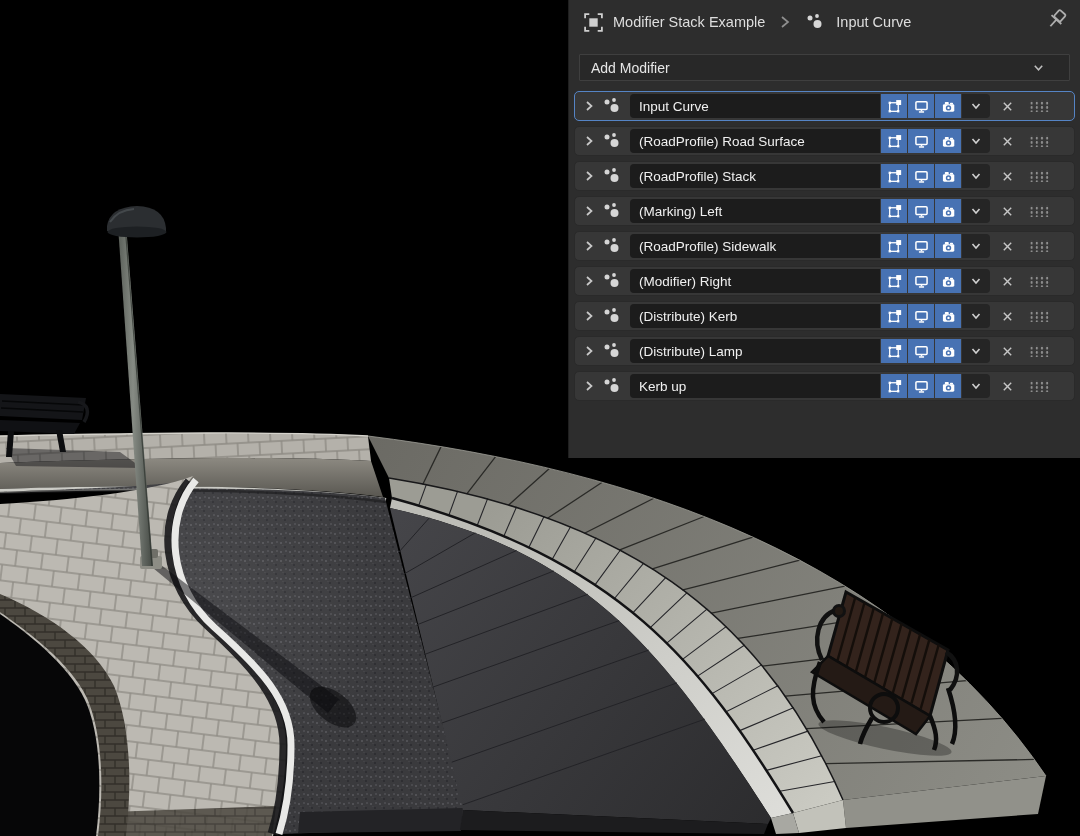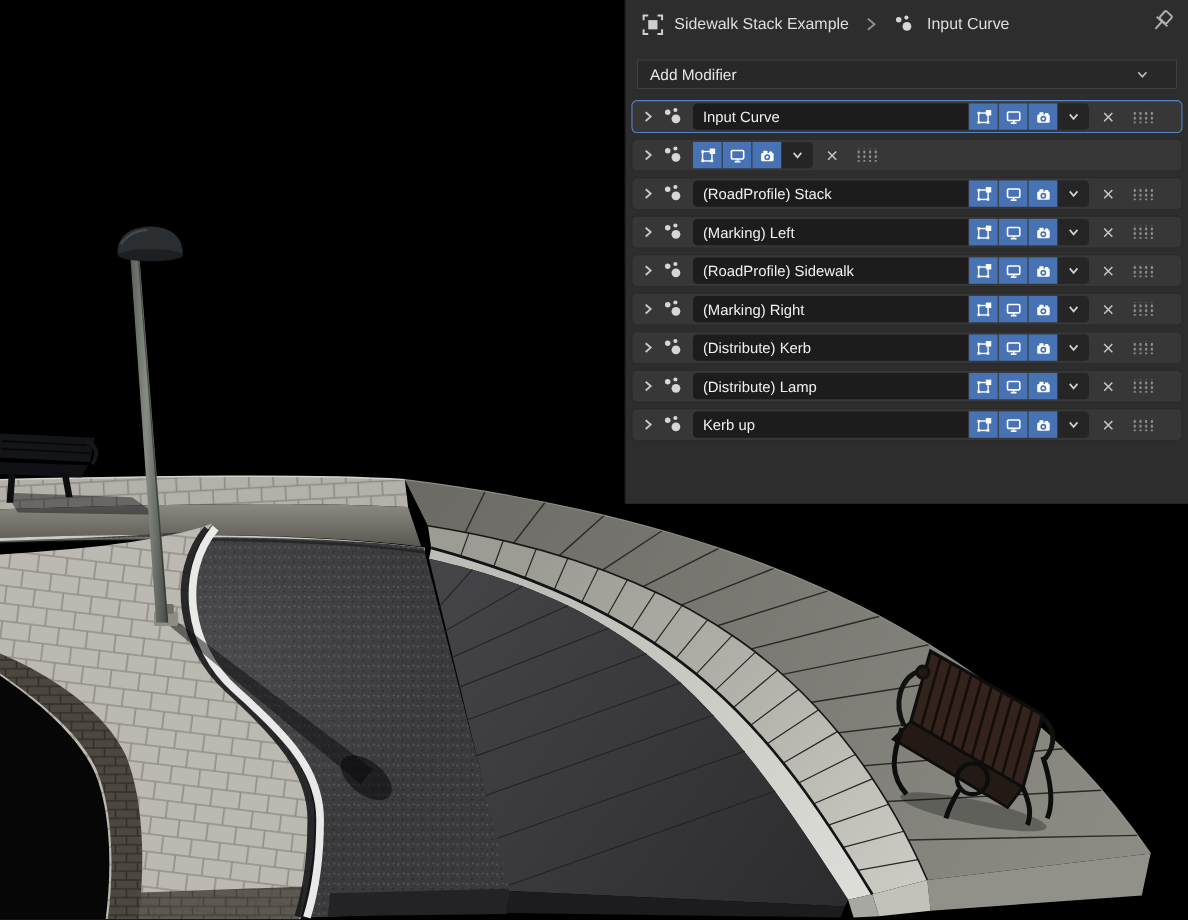--- a/index.html
+++ b/index.html
@@ -239,21 +239,21 @@
   </svg>
 
   <div class="panel">
     <div class="pheader">
       <span style="display:flex;">
         <svg width="21" height="21" viewBox="0 0 20 20">
           <rect x="6" y="6" width="8" height="8" fill="#cfcfcf"></rect>
           <path d="M2,6V2H6 M14,2H18V6 M18,14V18H14 M6,18H2V14" stroke="#cfcfcf" stroke-width="1.7" fill="none"></path>
         </svg>
       </span>
-      <span class="crumbtext">Sidewalk Stack Example</span>
+      <span class="crumbtext">Modifier Stack Example</span>
       <span class="crumbsep">
         <svg width="12" height="14" viewBox="0 0 12 14">
             <polyline points="3,2 9,7 3,12" stroke="#8f8f8f" stroke-width="1.7" fill="none"></polyline>
           </svg>
       </span>
       <span style="display:flex;margin-left:7px;">
         <svg width="23" height="20" viewBox="0 0 23 20">
           <circle cx="6" cy="6" r="2.5" fill="#d6d6d6"></circle>
           <circle cx="13" cy="4" r="1.9" fill="#d6d6d6"></circle>
           <circle cx="13.5" cy="12" r="4" fill="#d6d6d6"></circle>
@@ -338,20 +338,23 @@
               <polyline points="5,3 9.5,7 5,11" stroke="#c9c9c9" stroke-width="1.7" fill="none"></polyline>
             </svg>
     </span>
     <span class="gnicon">
       <svg width="23" height="20" viewBox="0 0 23 20">
         <circle cx="6" cy="6" r="2.5" fill="#d6d6d6"></circle>
         <circle cx="13" cy="4" r="1.9" fill="#d6d6d6"></circle>
         <circle cx="13.5" cy="12" r="4" fill="#d6d6d6"></circle>
       </svg>
     </span>
+    <span class="namefield">
+      <span class="nametext">(RoadProfile) Road Surface</span>
+    </span>
     <span class="tbtn first">
       <svg width="15" height="15" viewBox="0 0 14 14">
         <rect x="2.5" y="3.5" width="8" height="8" stroke="#fff" stroke-width="1.2" fill="none"></rect>
         <rect x="1.5" y="2.5" width="2.2" height="2.2" fill="#fff"></rect>
         <rect x="1.5" y="10.3" width="2.2" height="2.2" fill="#fff"></rect>
         <rect x="9.3" y="10.3" width="2.2" height="2.2" fill="#fff"></rect>
         <rect x="8.6" y="1" width="4.6" height="4.6" fill="#fff"></rect>
       </svg>
     </span>
     <span class="tbtn">
@@ -548,21 +551,21 @@
             </svg>
     </span>
     <span class="gnicon">
       <svg width="23" height="20" viewBox="0 0 23 20">
         <circle cx="6" cy="6" r="2.5" fill="#d6d6d6"></circle>
         <circle cx="13" cy="4" r="1.9" fill="#d6d6d6"></circle>
         <circle cx="13.5" cy="12" r="4" fill="#d6d6d6"></circle>
       </svg>
     </span>
     <span class="namefield">
-      <span class="nametext">(Marking) Right</span>
+      <span class="nametext">(Modifier) Right</span>
     </span>
     <span class="tbtn first">
       <svg width="15" height="15" viewBox="0 0 14 14">
         <rect x="2.5" y="3.5" width="8" height="8" stroke="#fff" stroke-width="1.2" fill="none"></rect>
         <rect x="1.5" y="2.5" width="2.2" height="2.2" fill="#fff"></rect>
         <rect x="1.5" y="10.3" width="2.2" height="2.2" fill="#fff"></rect>
         <rect x="9.3" y="10.3" width="2.2" height="2.2" fill="#fff"></rect>
         <rect x="8.6" y="1" width="4.6" height="4.6" fill="#fff"></rect>
       </svg>
     </span>

